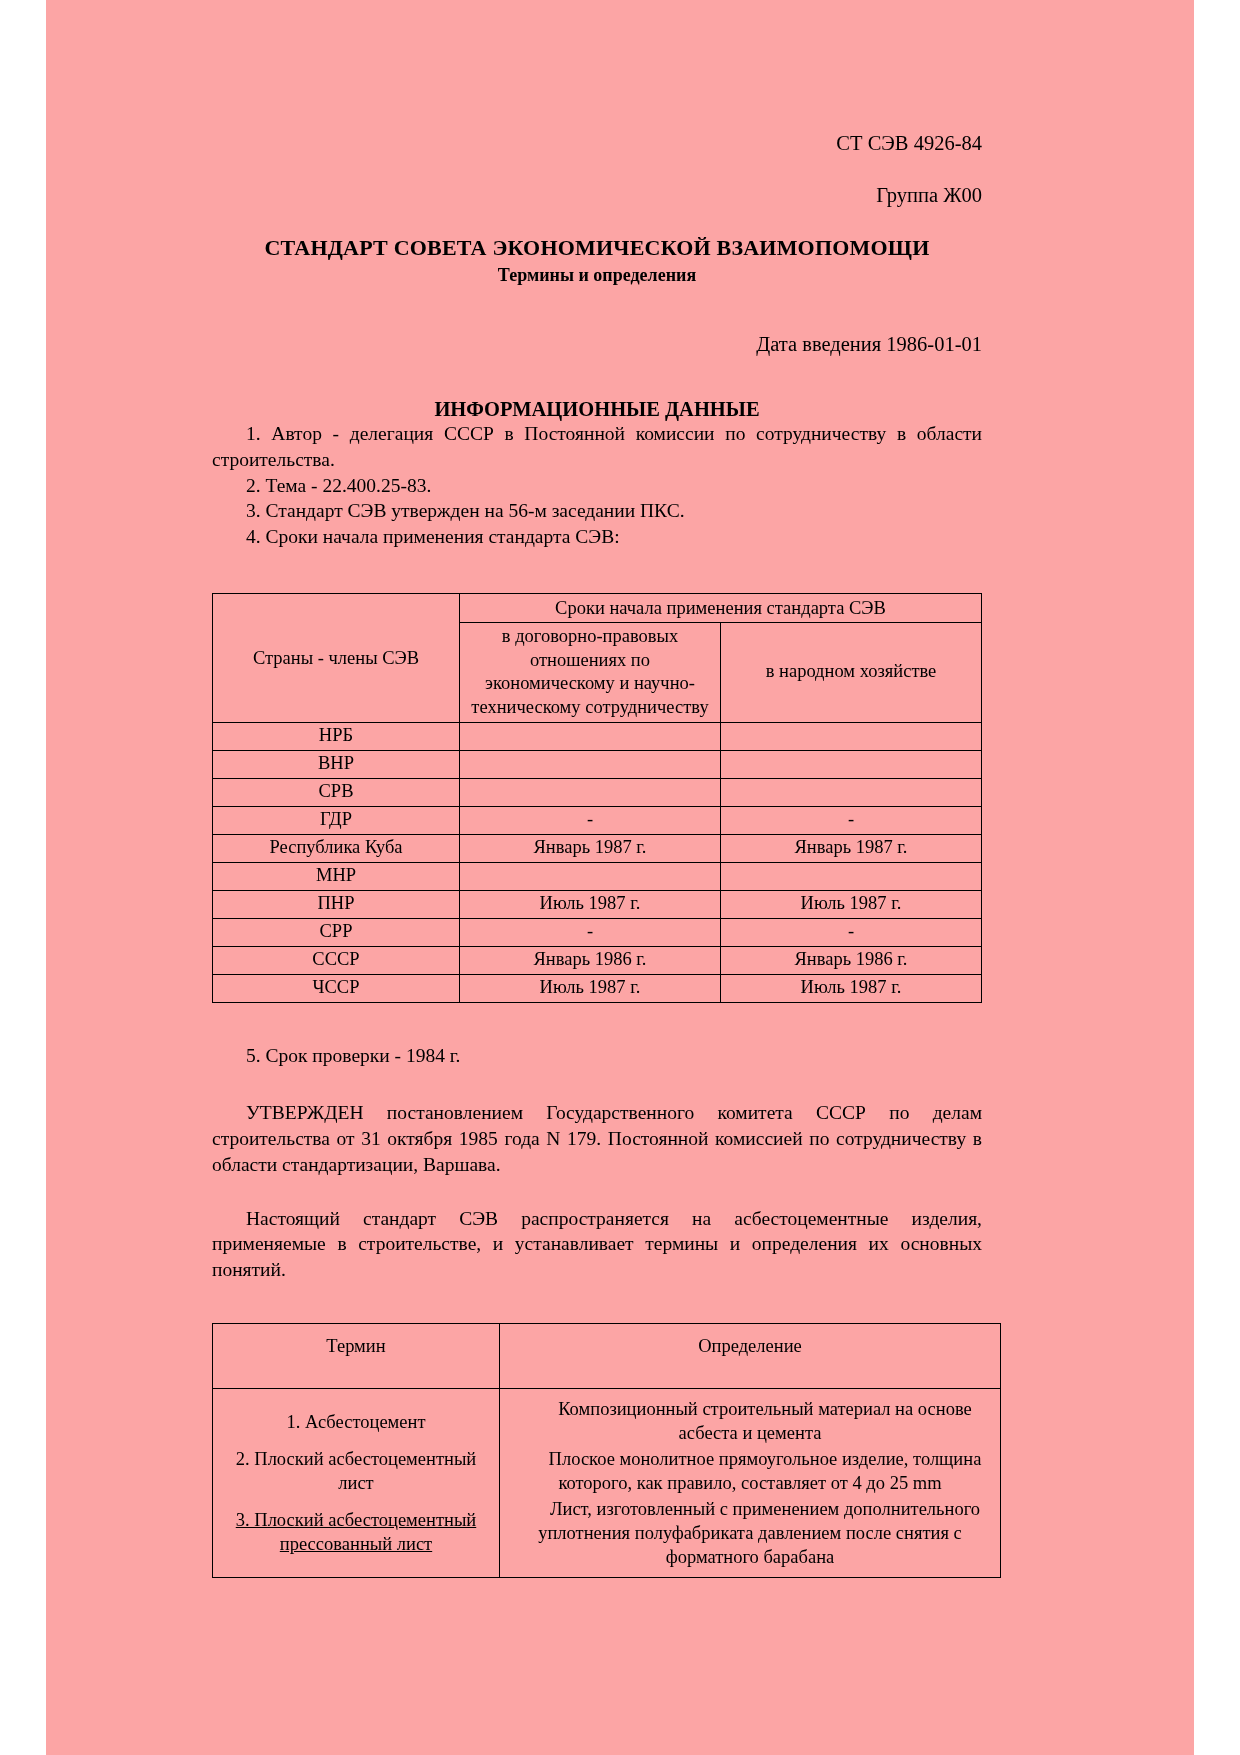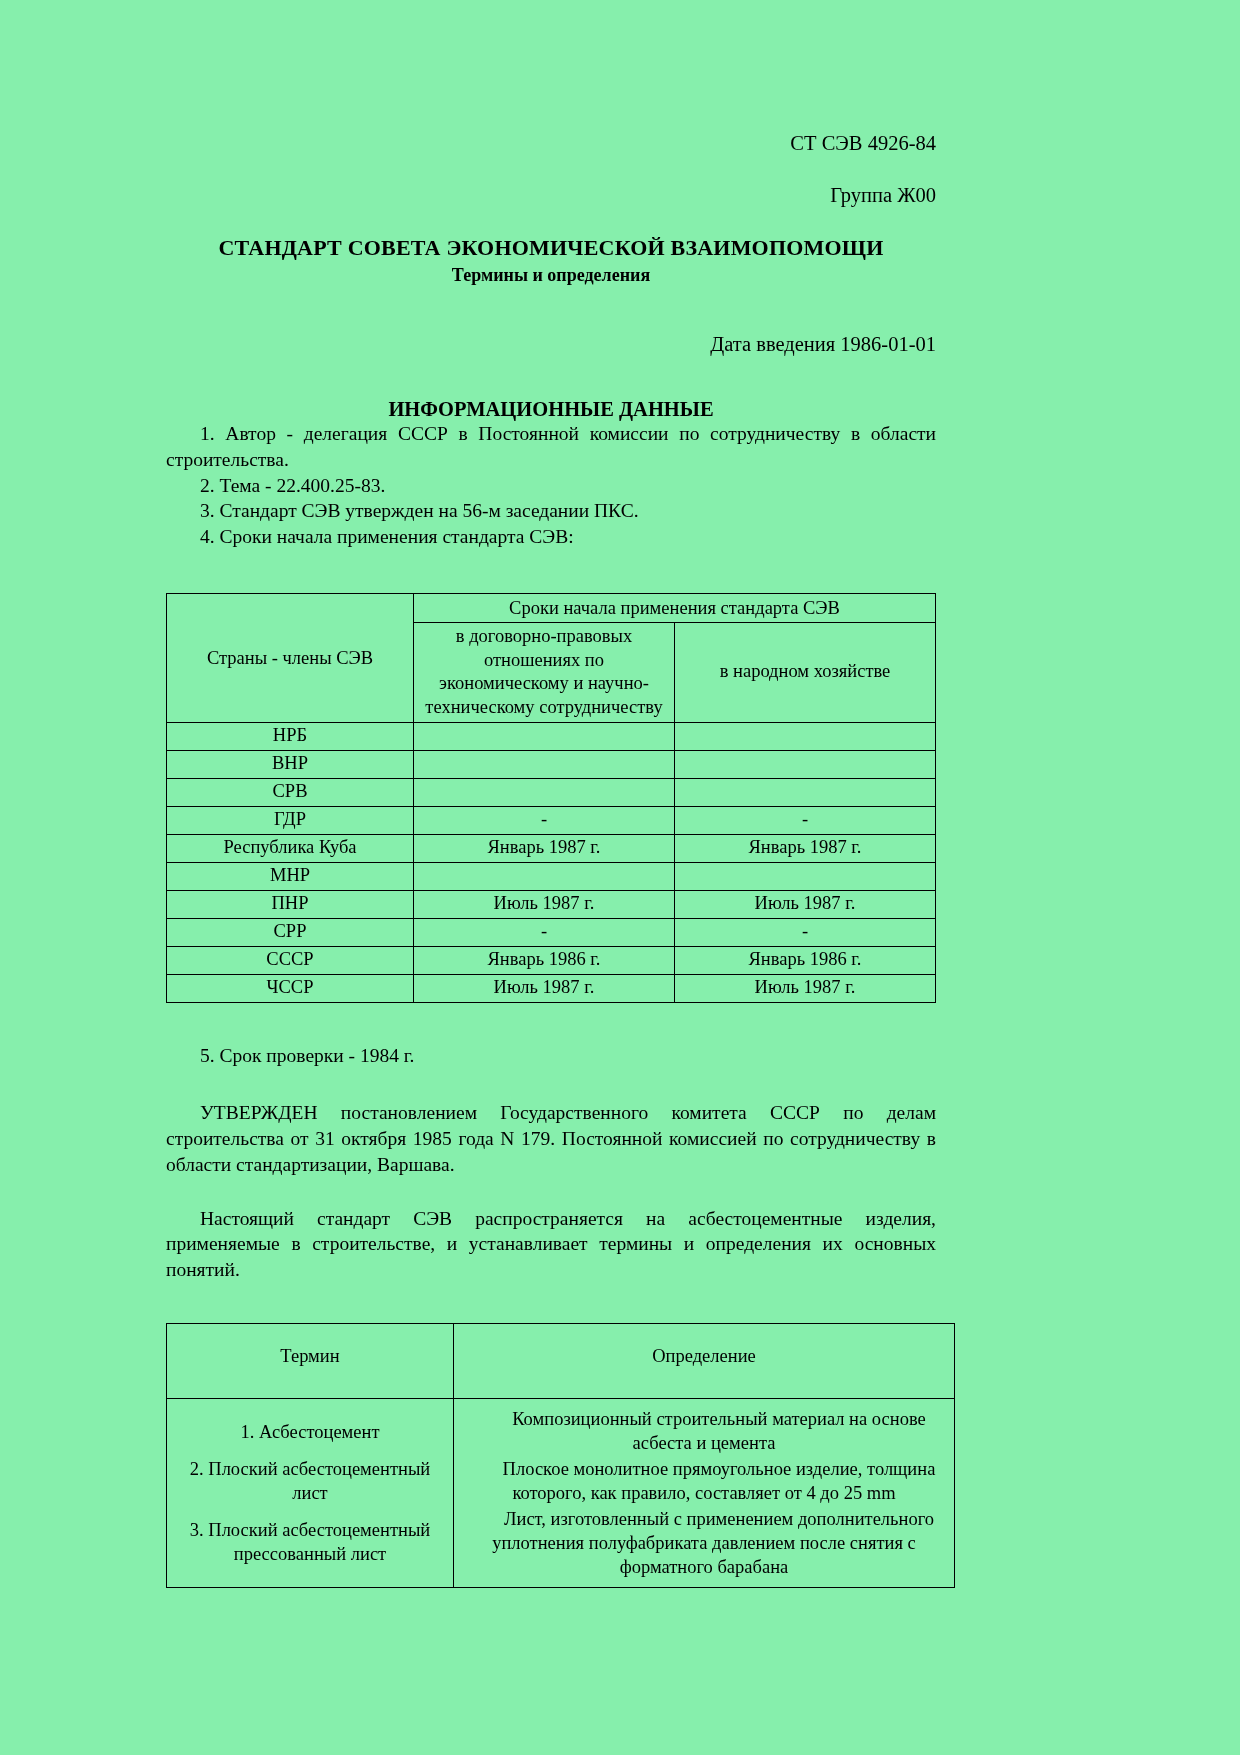--- a/index.html
+++ b/index.html
@@ -7,24 +7,24 @@
     margin: 0;
     padding: 0;
     background: #ffffff;
   }
   body {
     font-family: "Liberation Serif", "DejaVu Serif", serif;
     color: #000000;
   }
   .page {
     position: relative;
-    width: 1240px;
+    width: 1148px;
     height: 1755px;
     margin: 0 auto;
-    background: #86efac;
+    background: #fca5a5;
     box-sizing: border-box;
     padding: 0;
     overflow: hidden;
   }
   .content {
     position: absolute;
     left: 166px;
     top: 0;
     width: 770px;
   }
@@ -116,28 +116,28 @@
   .tbl-terms td {
     border: 1.4px solid #000000;
     vertical-align: top;
     text-align: left;
     padding: 4px 7px;
     font-size: 18.5px;
     line-height: 1.30;
   }
   .tbl-terms td.th-cell {
     text-align: center;
-    padding-top: 20px;
+    padding-top: 10px;
     padding-bottom: 30px;
   }
   .tbl-terms .col-term { width: 278px; }
   .tbl-terms .col-def  { width: 492px; }
   .tbl-terms .defbody { padding-top: 8px; padding-bottom: 8px; }
   .tbl-terms .term-item { margin: 0 0 13px 0; }
-  .tbl-terms .term-item:last-child { margin-bottom: 0; }
+  .tbl-terms .term-item:last-child { margin-bottom: 0; text-decoration: underline; }
   .tbl-terms .def-item { margin: 0 0 0 0; text-indent: 30px; }
   .tbl-terms .def-item + .def-item { margin-top: 2px; }
 </style>
 </head>
 <body>
 
 <div class="page">
   <div class="content">
 
     <div class="doc-code">СТ СЭВ 4926-84</div>

